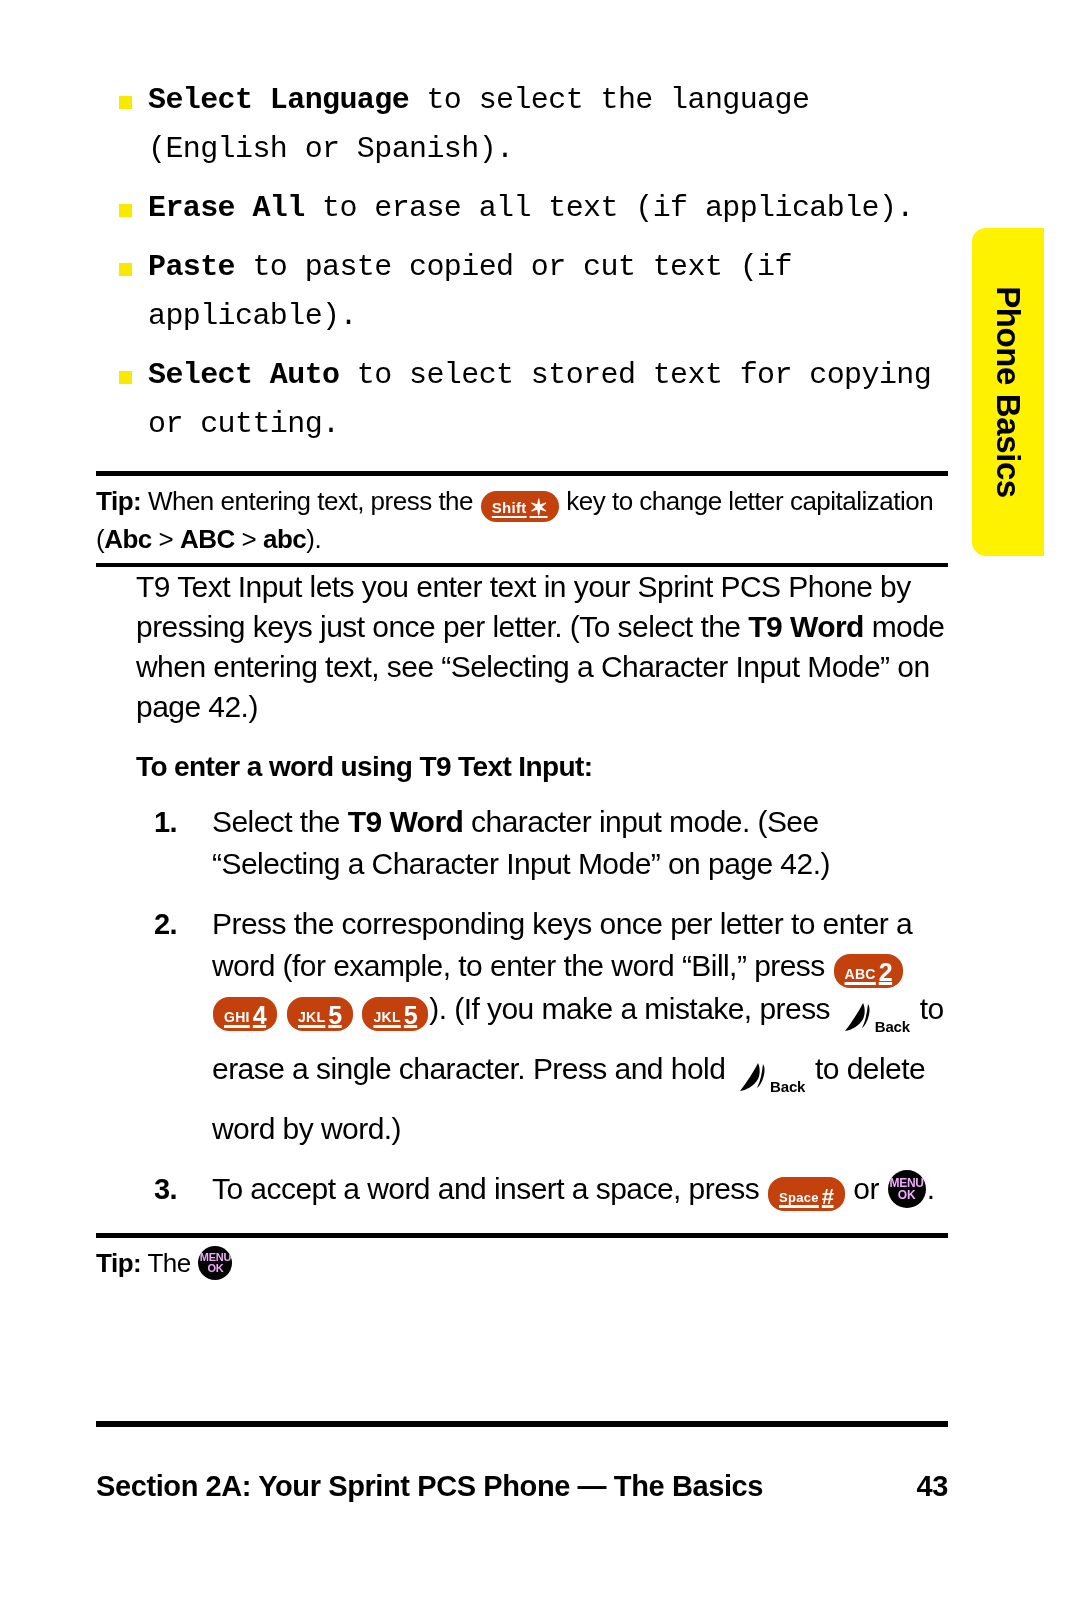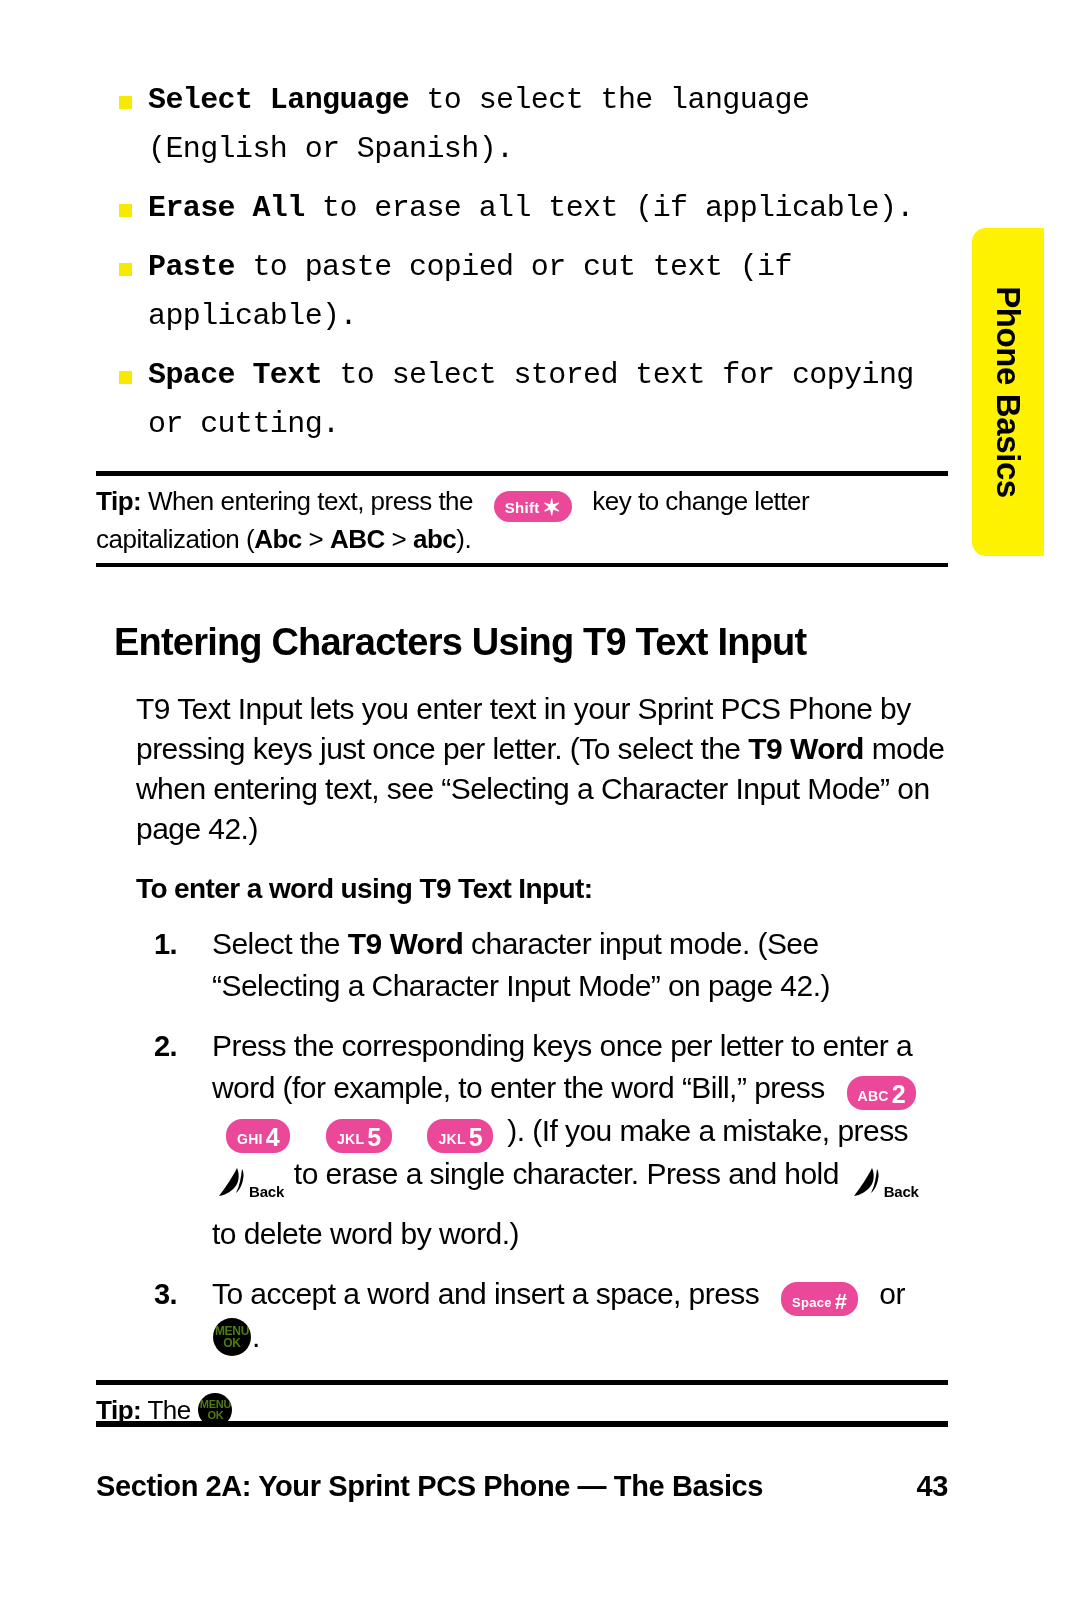--- a/index.html
+++ b/index.html
@@ -133,28 +133,29 @@
     position: absolute;
     left: 18px;
     top: 0;
     font-weight: bold;
     font-size: 29px;
   }
 
   
   .key-pill {
     display: inline-block;
-    background: #ec4899;
+    background: #c2410c;
     color: #ffffff;
     border-radius: 16px;
     padding: 1px 11px 3px 11px;
     vertical-align: -4px;
     white-space: nowrap;
     line-height: 1;
-    margin: 0 14px;
+    margin: 0 1px;
+    text-decoration: underline;
   }
   .key-pill .key-sub {
     font-family: "Liberation Sans", sans-serif;
     font-weight: bold;
     font-size: 14px;
     letter-spacing: 0.3px;
     vertical-align: 1px;
   }
   .key-pill .key-main {
     font-family: "Liberation Sans", sans-serif;
@@ -168,21 +169,21 @@
   .key-pill.space .key-sub { font-size: 13px; }
   .key-pill.space .key-main { font-size: 22px; }
 
   
   .key-round {
     display: inline-block;
     width: 38px;
     height: 38px;
     border-radius: 50%;
     background: #000000;
-    color: #4d7c0f;
+    color: #f0abfc;
     text-align: center;
     vertical-align: -9px;
     margin: 0 1px;
     position: relative;
     overflow: hidden;
   }
   .key-round .r1 {
     display: block;
     font-family: "Liberation Sans", sans-serif;
     font-weight: bold;
@@ -288,33 +289,32 @@
       <li class="bullet-item">
         <span class="bullet-marker"></span>
         <span class="b">Erase All</span><span> to erase all text (if applicable).</span>
       </li>
       <li class="bullet-item">
         <span class="bullet-marker"></span>
         <span class="b">Paste</span><span> to paste copied or cut text (if applicable).</span>
       </li>
       <li class="bullet-item">
         <span class="bullet-marker"></span>
-        <span class="b">Space Text</span><span> to select stored text for copying or cutting.</span>
+        <span class="b">Select Auto</span><span> to select stored text for copying or cutting.</span>
       </li>
     </ul>
 
     <div class="tip-block">
       <span class="rule-thick"></span>
       <div class="tip-text">
         <span class="tip-label">Tip:</span><span> When entering text, press the </span><span class="key-pill shift"><span class="key-sub">Shift</span><span class="key-main">✶</span></span><span> key to change letter capitalization (</span><span class="b">Abc</span><span> &gt; </span><span class="b">ABC</span><span> &gt; </span><span class="b">abc</span><span>).</span>
       </div>
       <span class="rule-thin"></span>
     </div>
 
-    <h1 class="section-heading">Entering Characters Using T9 Text Input</h1>
 
     <p class="para">
       <span>T9 Text Input lets you enter text in your Sprint PCS Phone by pressing keys just once per letter. (To select the </span><span class="b">T9 Word</span><span> mode when entering text, see “Selecting a Character Input Mode” on page 42.)</span>
     </p>
 
 
     <p class="sub-heading">To enter a word using T9 Text Input:</p>
 
     <ol class="steps">
 

